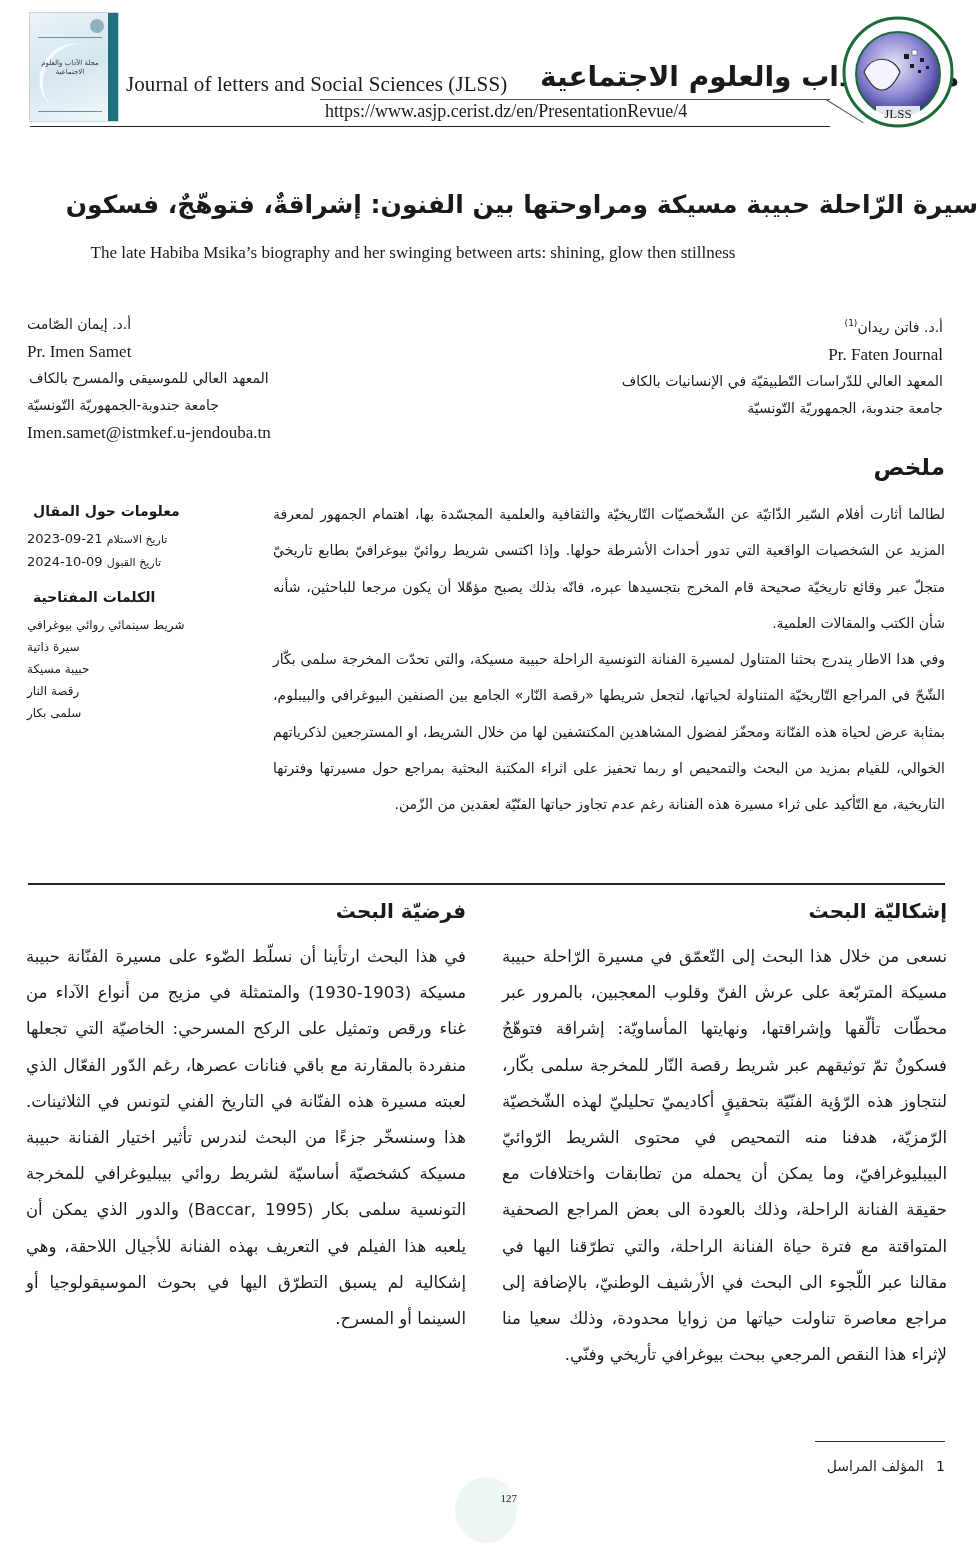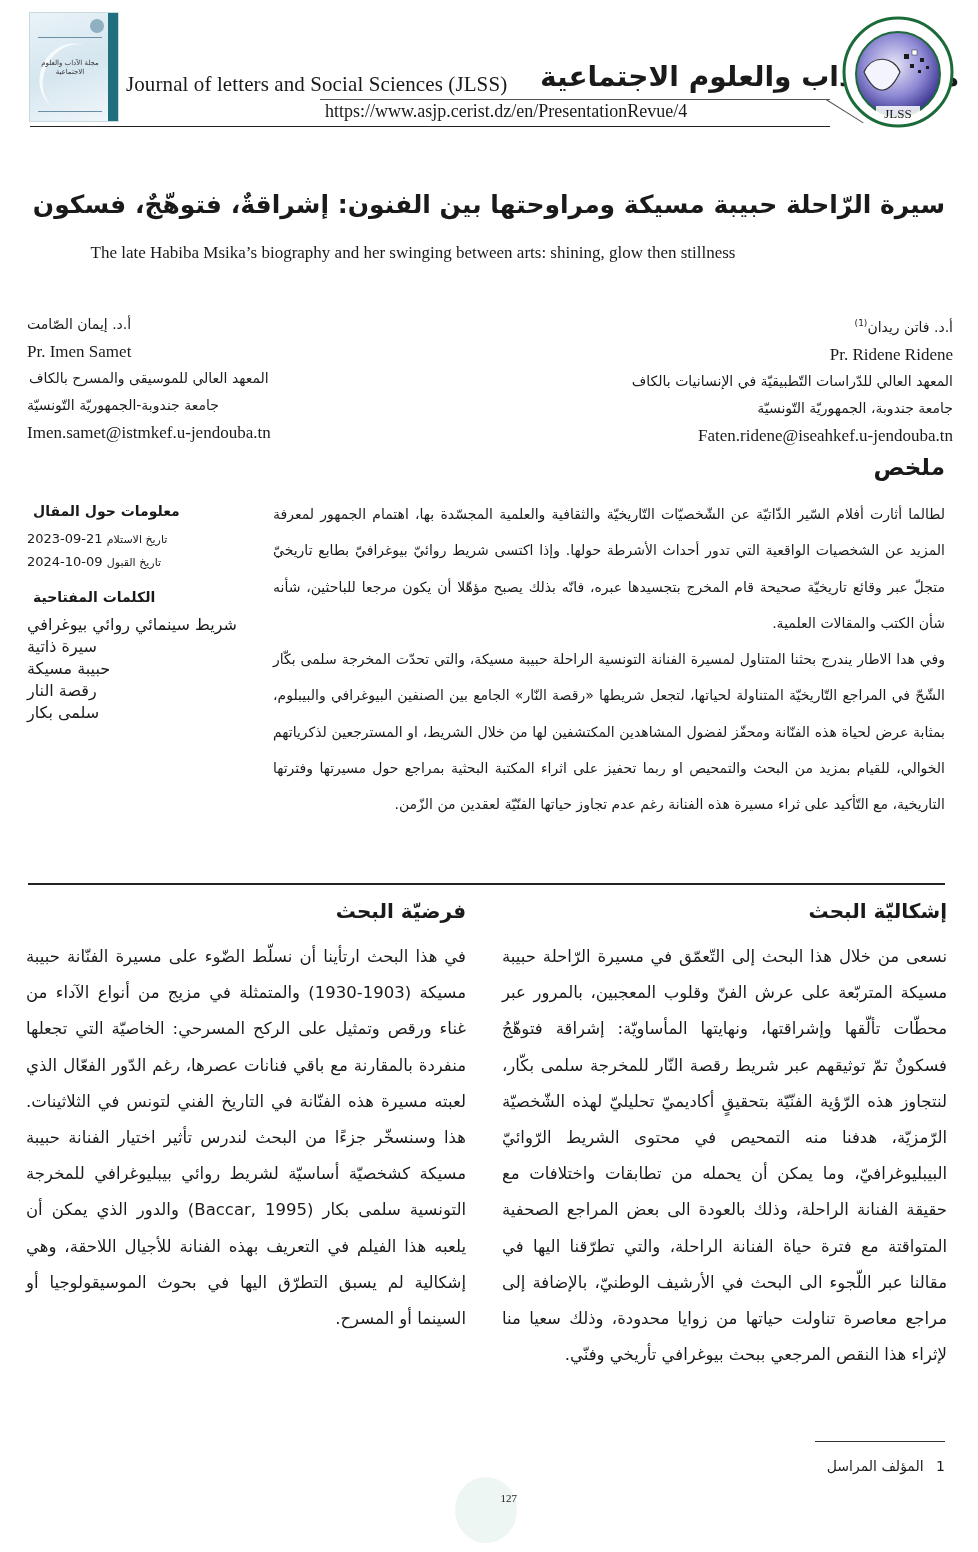--- a/index.html
+++ b/index.html
@@ -21,42 +21,42 @@
   #journal-en { position: absolute; left: 126px; top: 72px; font-size: 21px; letter-spacing: 0.1px; }
   #journal-ar { position: absolute; left: 540px; top: 60px; font-size: 28px; font-weight: bold; }
   #header-rule-top { position: absolute; left: 320px; top: 99px; width: 510px; height: 1px; background: #555; }
   #journal-url { position: absolute; left: 325px; top: 101px; font-size: 18px; }
   #header-rule-bottom { position: absolute; left: 30px; top: 126px; width: 800px; height: 1px; background: #222; }
   #header-diag { position: absolute; left: 826px; top: 99px; width: 44px; height: 1px; background: #555; transform-origin: left center; transform: rotate(32deg); }
 
   #logo { position: absolute; left: 842px; top: 14px; width: 112px; height: 118px; }
 
   
-  #title-ar { position: absolute; left: 0; width: 978px; top: 190px; text-align: center; font-size: 25px; font-weight: bold; direction: rtl; }
+  #title-ar { position: absolute; left: 0; width: 978px; top: 190px; text-align: right; font-size: 25px; font-weight: bold; direction: rtl; }
   #title-en { position: absolute; left: 0; width: 826px; top: 243px; text-align: center; font-size: 17px; }
 
   
   .author { position: absolute; top: 310px; font-size: 17px; line-height: 27px; }
-  #author-1 { right: 25px; text-align: right; }
+  #author-1 { right: 35px; text-align: right; }
   #author-2 { left: 27px; text-align: left; }
   .author .row { white-space: nowrap; }
   .author .ar-row { direction: rtl; font-size: 14px; }
   sup { font-size: 9px; }
 
   
   #abstract-heading { position: absolute; right: 33px; top: 454px; font-size: 23px; font-weight: bold; text-align: right; }
   #abstract-body { position: absolute; right: 33px; top: 496px; width: 672px; font-size: 14px; line-height: 36.3px; text-align: justify; text-align-last: right; }
   #abstract-body p { margin: 0; }
 
   
   #info { position: absolute; left: 27px; top: 494px; width: 230px; direction: rtl; text-align: left; }
   #info .h { font-size: 14px; font-weight: bold; margin: 6px; line-height: 22px; text-align: left; direction: rtl; }
   #info .d { font-size: 13px; line-height: 22px; direction: ltr; text-align: left; white-space: nowrap; }
   #info .d .lbl { font-size: 11px; }
-  #info .kw { font-size: 16px; line-height: 22px; text-align: left; direction: rtl; }
+  #info .kw { font-size: 12px; line-height: 22px; text-align: left; direction: rtl; }
   #info ul { list-style: none; padding: 0; margin: 0; }
   #info .kwh { margin-top: 12px; }
 
   #section-rule { position: absolute; left: 28px; top: 883px; width: 917px; height: 2px; background: #222; }
 
   
   .col-heading { position: absolute; top: 899px; font-size: 20px; font-weight: bold; }
   #col-right-heading { right: 31px; }
   #col-left-heading { right: 512px; }
   .col-body { position: absolute; top: 939px; width: 440px; font-size: 16.5px; line-height: 36.2px; text-align: justify; text-align-last: right; }
@@ -108,24 +108,23 @@
   <rect x="76" y="56" width="3" height="3" fill="#1a1a1a"></rect>
   <rect x="34" y="92" width="44" height="14" fill="#fff" opacity="0.85"></rect>
   <text x="56" y="104" text-anchor="middle" font-family="Liberation Serif, serif" font-size="13" fill="#1a1a1a">JLSS</text>
 </svg>
 
 <div id="title-ar" class="ar">سيرة الرّاحلة حبيبة مسيكة ومراوحتها بين الفنون: إشراقةٌ، فتوهّجٌ، فسكون</div>
 <div id="title-en" class="serif">The late Habiba Msika’s biography and her swinging between arts: shining, glow then stillness</div>
 
 <div id="author-1" class="author">
   <div class="row ar-row ar"><span>أ.د. فاتن ريدان</span><sup>(1)</sup></div>
-  <div class="row serif">Pr. Ridene Ridene</div>
+  <div class="row serif">Pr. Faten Journal</div>
   <div class="row ar-row ar">المعهد العالي للدّراسات التّطبيقيّة في الإنسانيات بالكاف</div>
   <div class="row ar-row ar">جامعة جندوبة، الجمهوريّة التّونسيّة</div>
-  <div class="row serif">Faten.ridene@iseahkef.u-jendouba.tn</div>
 </div>
 <div id="author-2" class="author">
   <div class="row ar-row ar" style="direction:rtl;text-align:right;display:inline-block">أ.د. إيمان الصّامت</div>
   <div class="row serif">Pr. Imen Samet</div>
   <div class="row ar-row ar" style="text-align:center">المعهد العالي للموسيقى والمسرح بالكاف</div>
   <div class="row ar-row ar" style="text-align:left">جامعة جندوبة-الجمهوريّة التّونسيّة</div>
   <div class="row serif">Imen.samet@istmkef.u-jendouba.tn</div>
 </div>
 
 <div id="abstract-heading" class="ar">ملخص</div>

